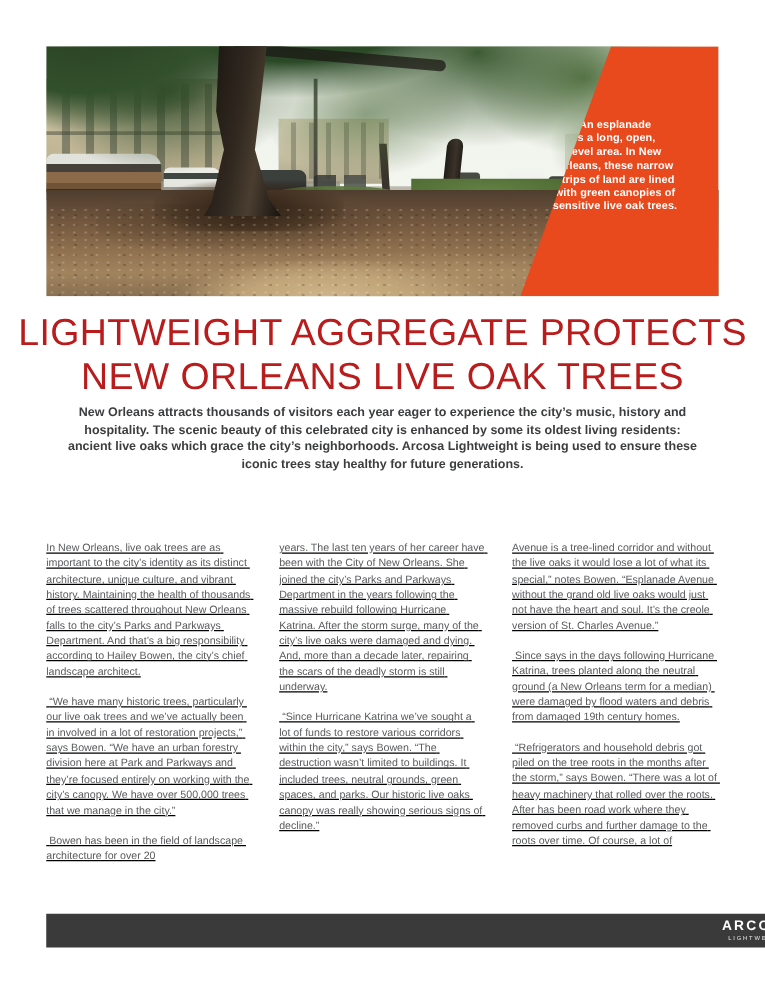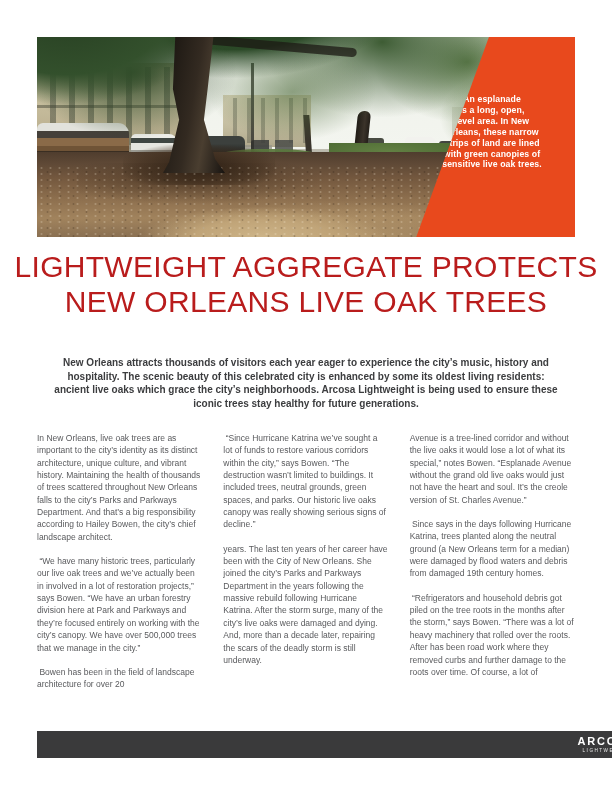--- a/index.html
+++ b/index.html
@@ -93,23 +93,23 @@
   .overlay { inset:0; background:var(--accent);
     clip-path:polygon(84% 0, 100% 0, 100% 100%, 70.5% 100%); }
   .callout { position:absolute; top:57px; right:3px; width:160px; text-align:center;
     color:#ffffff; font-weight:bold; font-size:8.7px; line-height:10.9px;
     white-space:pre-line; letter-spacing:.1px; }
 
   
   .title { position:absolute; left:0; right:0; top:250px; text-align:center;
     font-size:30px; line-height:34.5px; font-weight:400; color:#b91c1c;
     letter-spacing:.3px; white-space:pre-line; margin:0; }
-  .intro { position:absolute; left:52px; right:52px; top:356px; text-align:center;
+  .intro { position:absolute; left:52px; right:52px; top:324px; text-align:center;
     font-weight:bold; font-size:10px; line-height:13.7px; color:#3c3d3f; }
-  .columns { position:absolute; left:37px; right:37px; top:432px; display:flex; gap:21px; }
+  .columns { position:absolute; left:37px; right:37px; top:432px; display:flex; gap:21px;text-decoration:underline; }
   .col { flex:1; font-size:8.5px; line-height:12.35px; color:#595a5d; }
   .col p { margin:0 0 12px 0; white-space:pre-wrap; }
 
   
   .footer-bar { position:absolute; left:37px; top:731px; width:608px; height:27px;
     background:var(--footer); display:flex; align-items:center; justify-content:flex-end;
     padding-right:9px; }
   .brand { color:#ffffff; text-align:center; line-height:1; }
   .brand-name { font-size:11px; font-weight:bold; letter-spacing:1.8px; display:block; }
   .brand-sub { font-size:4.6px; letter-spacing:1.5px; display:block; margin-top:2px; color:#e8e8e8; }
@@ -163,22 +163,22 @@
 
 <div class="intro">New Orleans attracts thousands of visitors each year eager to experience the city’s music, history and hospitality. The scenic beauty of this celebrated city is enhanced by some its oldest living residents: ancient live oaks which grace the city’s neighborhoods. Arcosa Lightweight is being used to ensure these iconic trees stay healthy for future generations.</div>
 
 <div class="columns">
   <div class="col">
     <p>In New Orleans, live oak trees are as important to the city’s identity as its distinct architecture, unique culture, and vibrant history. Maintaining the health of thousands of trees scattered throughout New Orleans falls to the city’s Parks and Parkways Department. And that’s a big responsibility according to Hailey Bowen, the city’s chief landscape architect.</p>
     <p> “We have many historic trees, particularly our live oak trees and we’ve actually been in involved in a lot of restoration projects,” says Bowen. “We have an urban forestry division here at Park and Parkways and they’re focused entirely on working with the city’s canopy. We have over 500,000 trees that we manage in the city.”</p>
     <p> Bowen has been in the field of landscape architecture for over 20</p>
   </div>
   <div class="col">
+    <p>years. The last ten years of her career have been with the City of New Orleans. She joined the city’s Parks and Parkways Department in the years following the massive rebuild following Hurricane Katrina. After the storm surge, many of the city’s live oaks were damaged and dying. And, more than a decade later, repairing the scars of the deadly storm is still underway.</p>
     <p> “Since Hurricane Katrina we’ve sought a lot of funds to restore various corridors within the city,” says Bowen. “The destruction wasn’t limited to buildings. It included trees, neutral grounds, green spaces, and parks. Our historic live oaks canopy was really showing serious signs of decline.”</p>
-    <p>years. The last ten years of her career have been with the City of New Orleans. She joined the city’s Parks and Parkways Department in the years following the massive rebuild following Hurricane Katrina. After the storm surge, many of the city’s live oaks were damaged and dying. And, more than a decade later, repairing the scars of the deadly storm is still underway.</p>
   </div>
   <div class="col">
     <p>Avenue is a tree-lined corridor and without the live oaks it would lose a lot of what its special,” notes Bowen. “Esplanade Avenue without the grand old live oaks would just not have the heart and soul. It’s the creole version of St. Charles Avenue.”</p>
     <p> Since says in the days following Hurricane Katrina, trees planted along the neutral ground (a New Orleans term for a median) were damaged by flood waters and debris from damaged 19th century homes.</p>
     <p> “Refrigerators and household debris got piled on the tree roots in the months after the storm,” says Bowen. “There was a lot of heavy machinery that rolled over the roots. After has been road work where they removed curbs and further damage to the roots over time. Of course, a lot of</p>
   </div>
 </div>
 
 <div class="footer-bar">
   <div class="brand">

